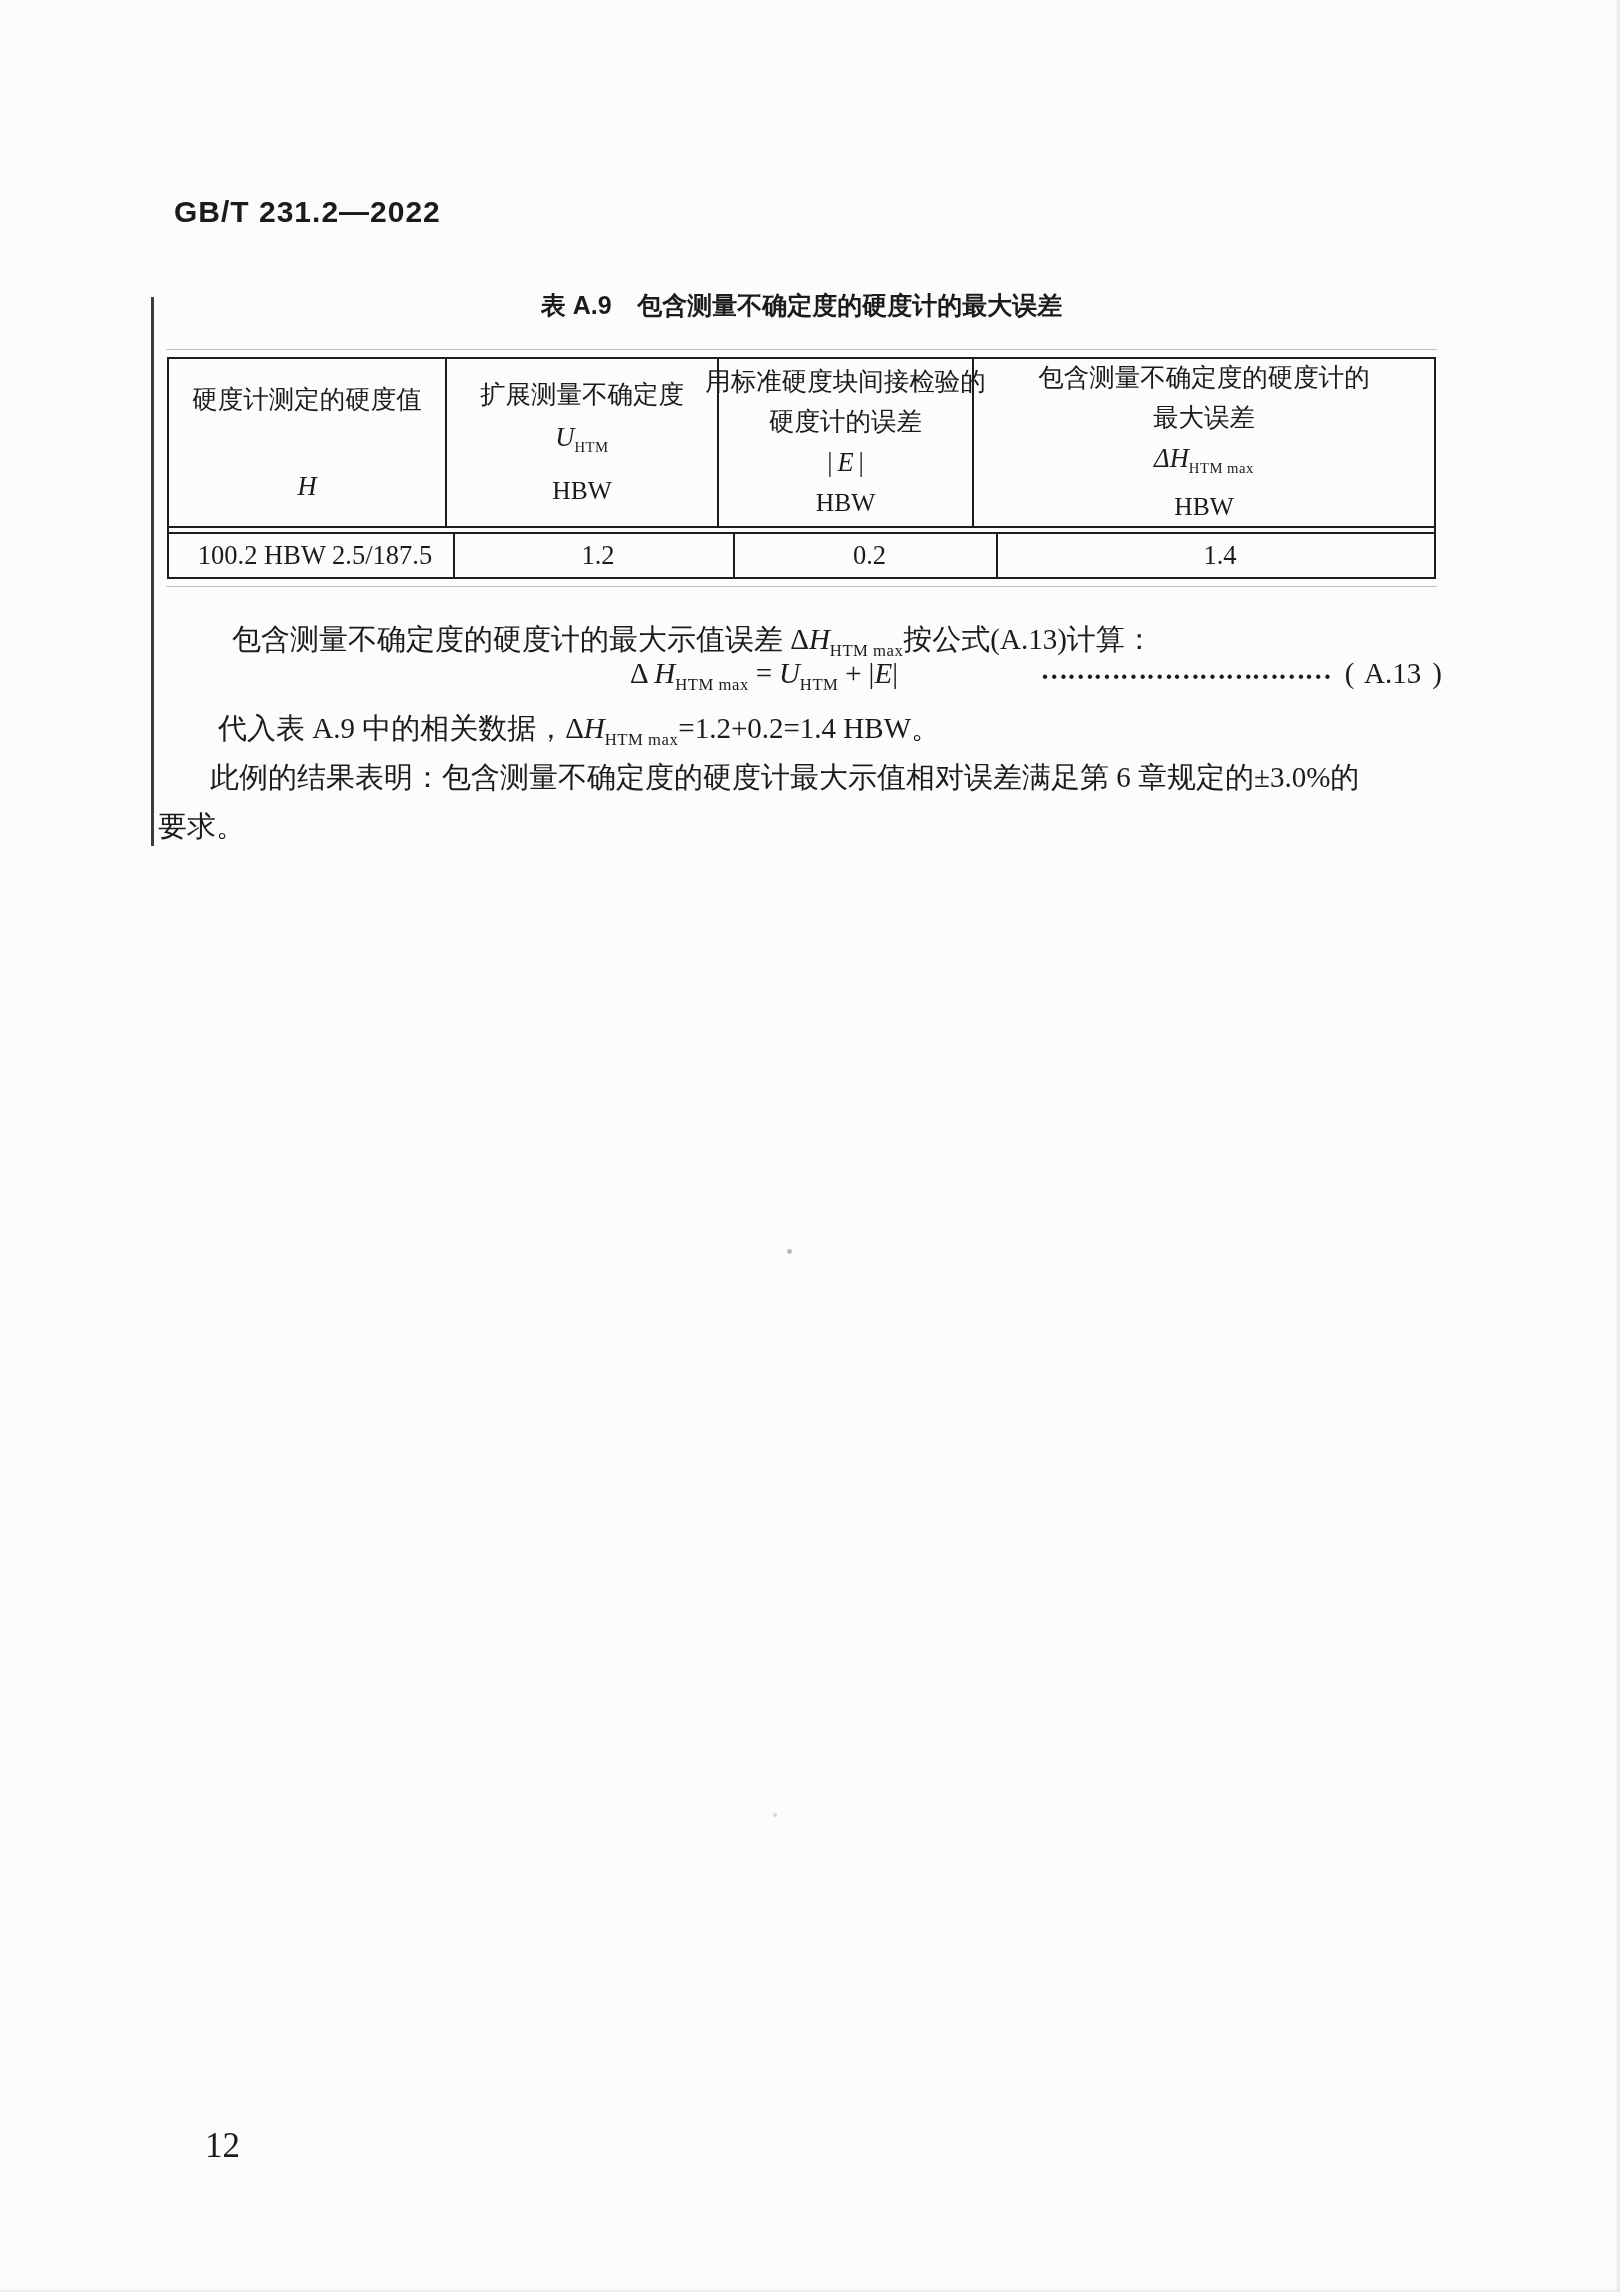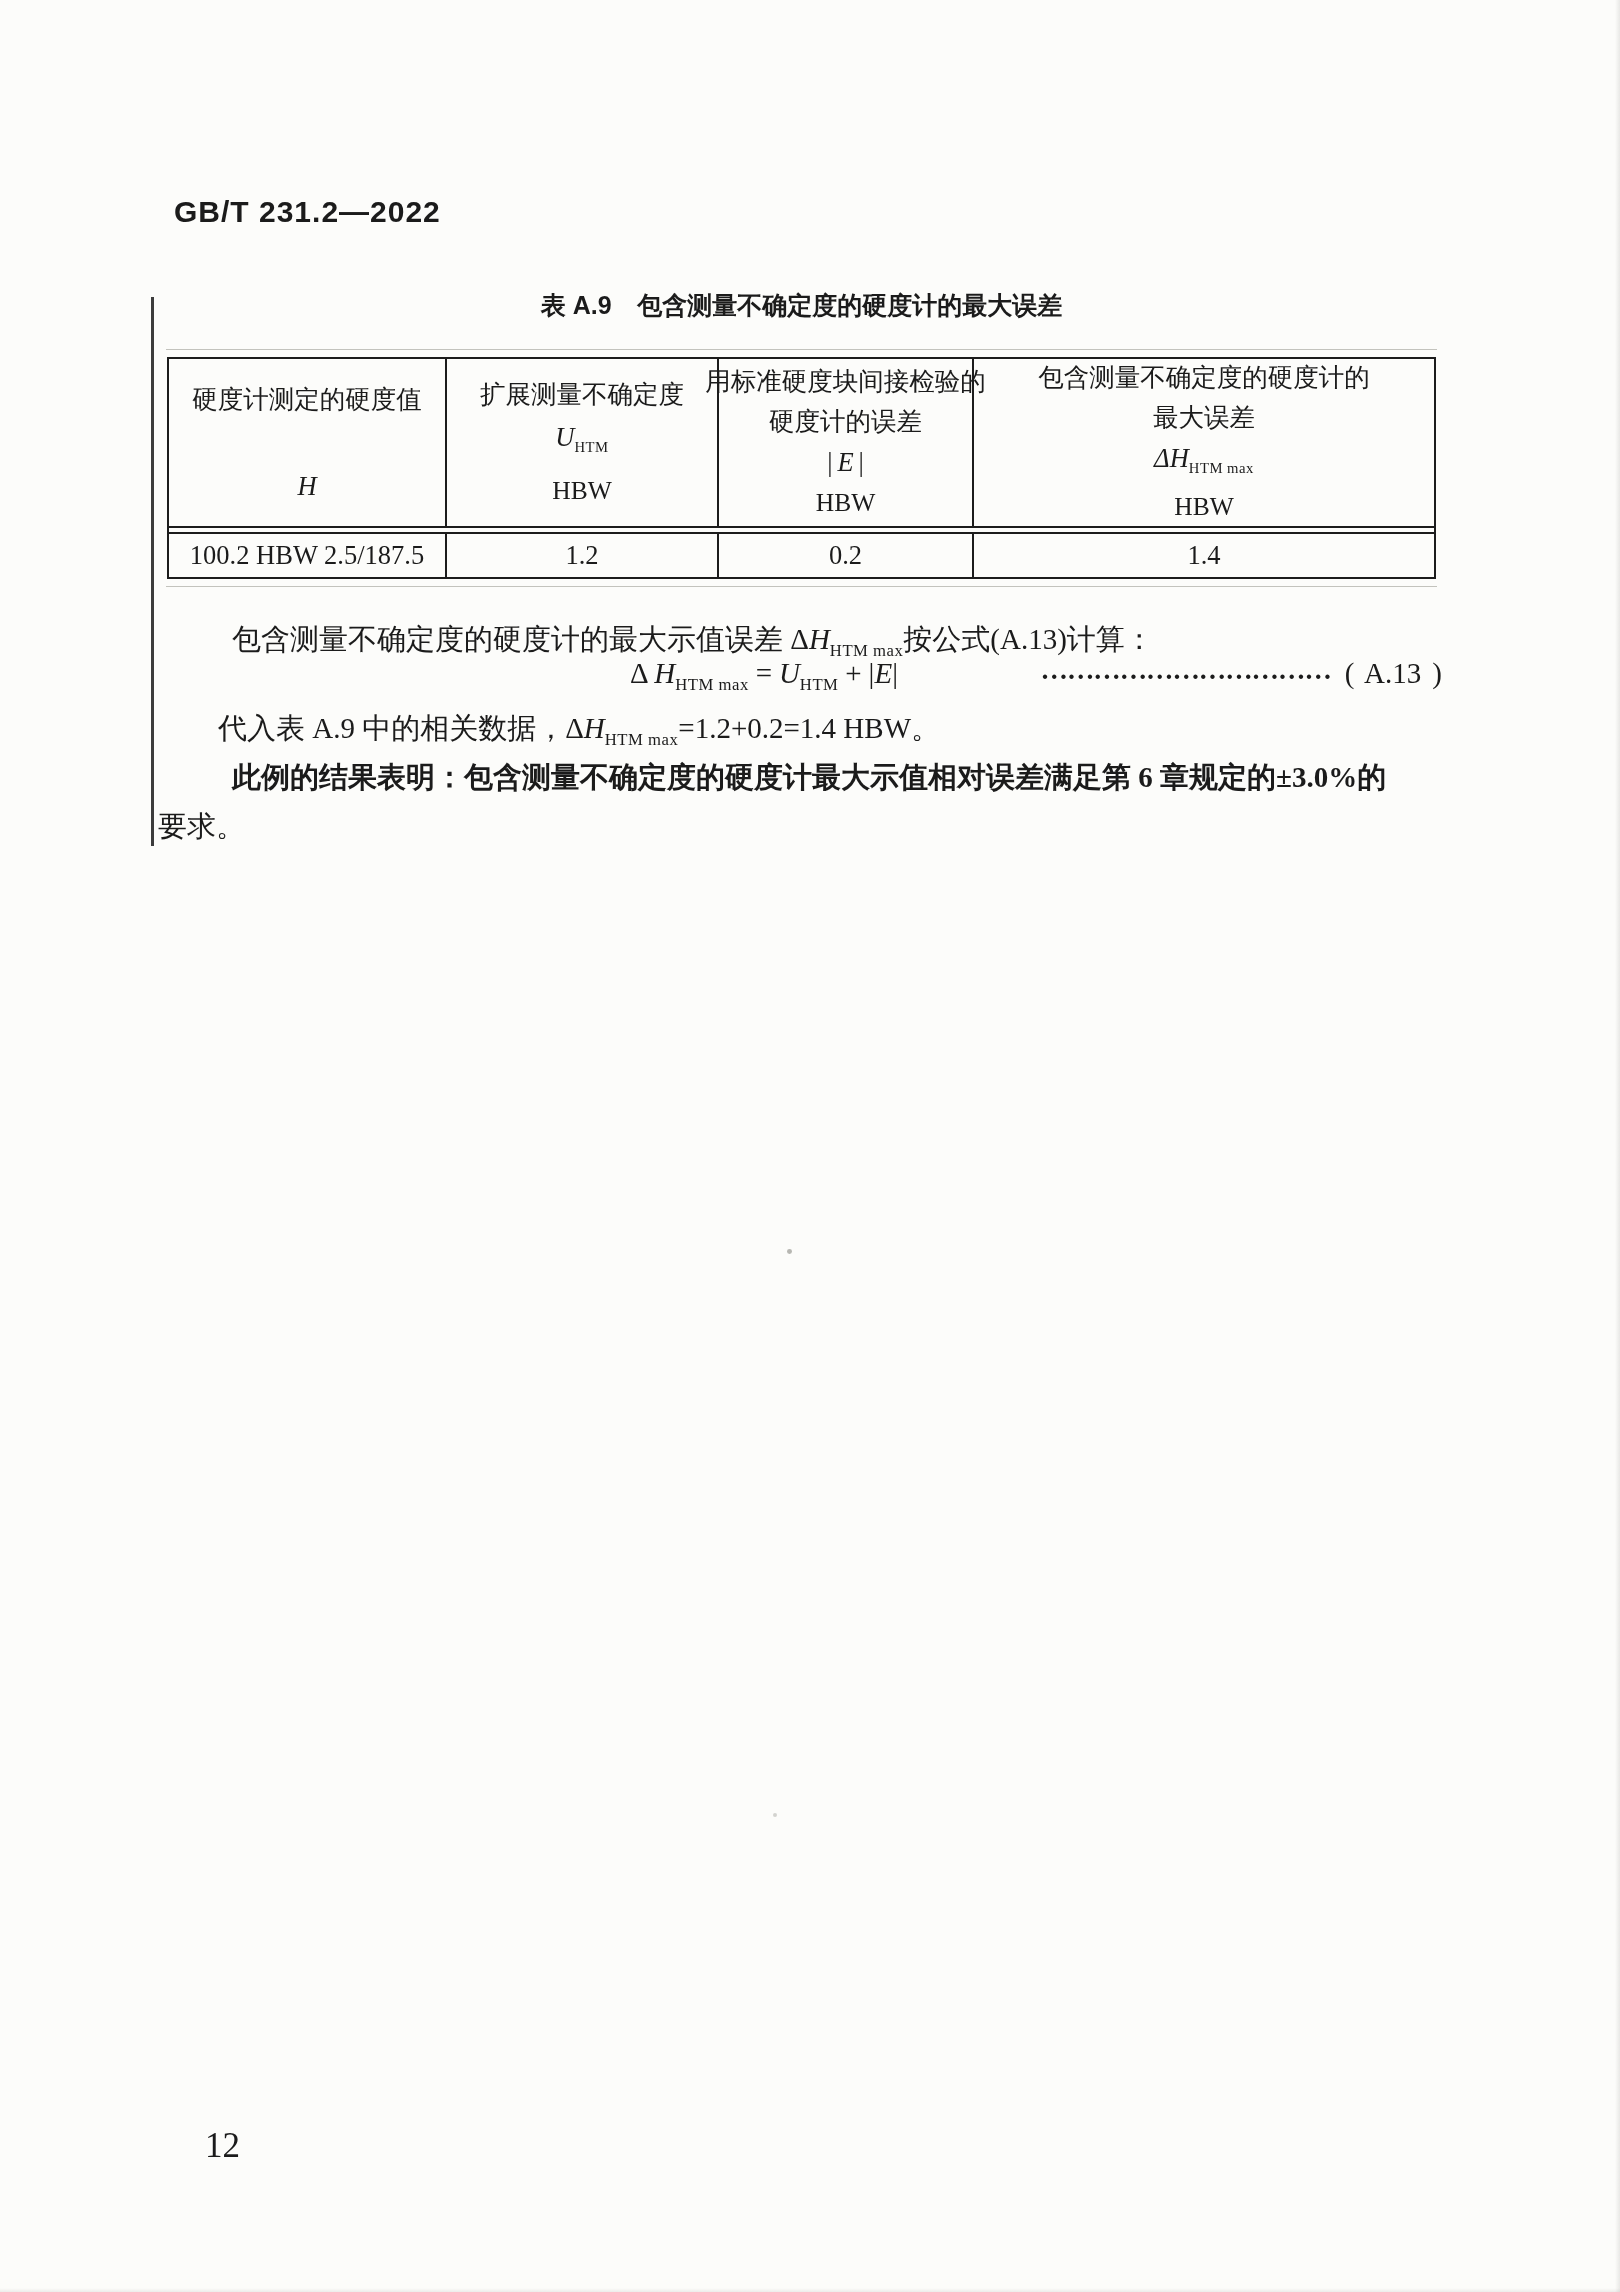--- a/index.html
+++ b/index.html
@@ -70,27 +70,27 @@
   .t-cell.bdr{border-right:2px solid #1c1c1c;}
 
   .c1 .hl{line-height:51px;}
   .c2 .hl{line-height:43px;}
   .c3 .hl,.c4 .hl{line-height:40px;}
 
   .var{font-family:var(--serif);font-style:italic;font-size:26.5px;}
   .tsub{font-size:14.7px;font-style:normal;vertical-align:-5.9px;letter-spacing:0.5px;}
   .bar{font-style:normal;padding:0 4.9px;}
 
-  .t-body .t-cell{font-size:26.5px;line-height:43px;}
+  .t-body .t-cell{font-size:26.5px;line-height:43px;margin-left:8px;}
 
   
   .bodyline{position:absolute;font-size:29px;line-height:39px;white-space:nowrap;}
   .p1{left:222px;top:620px;margin-left:10px;}
   .p2{left:218px;top:709px;}
-  .p3a{left:232px;top:758px;font-weight:bold;}
+  .p3a{left:210px;top:758px;}
   .p3b{left:158px;top:807px;}
 
   .bsub{font-size:16.7px;font-style:normal;vertical-align:-6.9px;letter-spacing:0.5px;}
   .bvar{font-style:italic;}
 
   .formula-line{
     position:absolute;left:630px;top:657px;width:812px;
     display:flex;align-items:baseline;
     font-size:29px;white-space:nowrap;
   }

